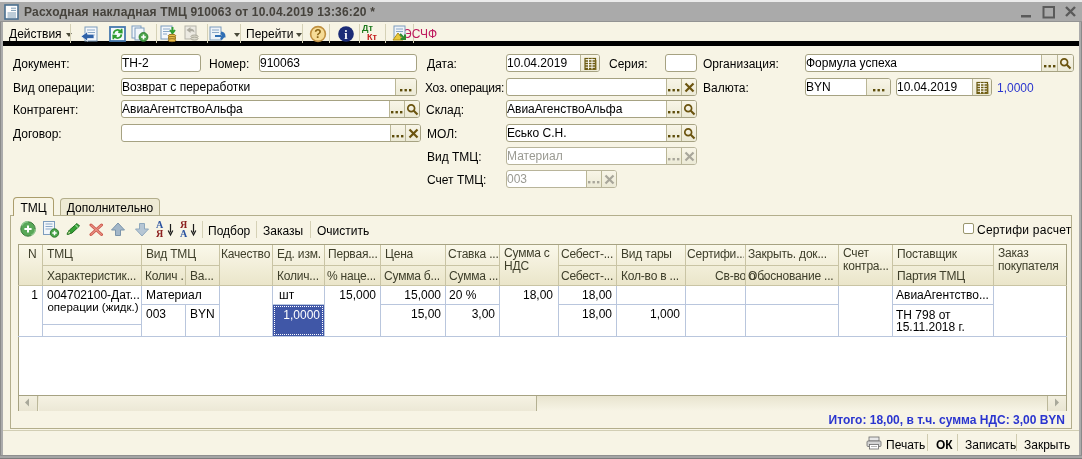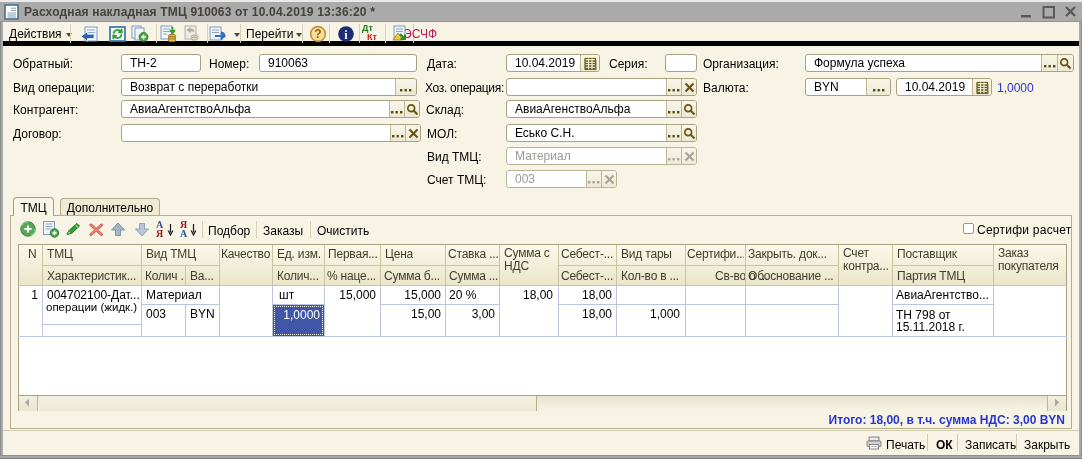--- a/index.html
+++ b/index.html
@@ -11,35 +11,35 @@
 #rborder { right:0; top:22px; width:3px; height:433px; background:#ababab; border-right:1px solid #8a8a8a;}
 #bborder { left:0; top:455px; width:1082px; height:4px; background:#a5a5a5; border-top:1px solid #8f8f8f; border-bottom:1px solid #7d7d7d;}
 #title { left:24px; top:5px; font-weight:bold; font-size:12px; color:#45423c; letter-spacing:0.18px; }
 
 #toolbar { left:3px; top:22px; width:1076px; height:24px; background:#f7f4e5; border-bottom:5px solid #000000; }
 .tsep { position:absolute; top:2px; width:1px; height:19px; background:#d5d1b6; }
 .tbtext { position:absolute; top:5px; font-size:12px; color:#000; }
 .arr { display:inline-block; width:0; height:0; border-left:3.5px solid transparent; border-right:3.5px solid transparent; border-top:4px solid #4a4a3a; vertical-align:middle; margin-left:5px; margin-bottom:1px;}
 
 .lbl { position:absolute; font-size:12px; color:#000; }
-.inp { position:absolute; height:18px; background:#fff; border:1px solid #a6a282; border-radius:3px; font-size:12px; line-height:16px; padding-left:8px; white-space:nowrap; overflow:hidden;}
+.inp { position:absolute; height:18px; background:#fff; border:1px solid #a6a282; border-radius:3px; font-size:12px; line-height:16px; padding-left:0; white-space:nowrap; overflow:hidden;}
 .dis2 { color:#9a9a92; border-color:#b8b49a !important; }
 .seg { position:absolute; top:0; bottom:0; border-left:1px solid #bab696; background:linear-gradient(#f8f5e7,#ecead6); display:flex; align-items:center; justify-content:center; }
 .seg svg { display:block; }
 .segd { align-items:flex-end !important; } .segd svg { margin-bottom:3px; }
 
 .tab { position:absolute; border:1px solid #aba67e; border-bottom:none; border-radius:4px 4px 0 0; text-align:center; font-size:12px; }
 #panel { left:10px; top:215px; width:1062px; height:214px; border:1px solid #b3ae8c; background:#f7f4e5; }
 
 .hdrcell { position:absolute; color:#3e3e2a; font-size:12px; overflow:hidden; white-space:nowrap; letter-spacing:-0.2px; }
 .v { position:absolute; width:1px; background:#c9c4a4; }
 .h { position:absolute; height:1px; background:#c9c4a4; }
 .gv { position:absolute; width:1px; background:#b9c6dd; }
 .gh { position:absolute; height:1px; background:#b9c6dd; }
-.cell { position:absolute; font-size:12px; color:#000; white-space:nowrap; }
+.cell { position:absolute; font-size:12px; color:#000; white-space:nowrap;text-align:center; }
 .num { text-align:right; }
 </style></head>
 <body>
 
 <div class="abs" id="titlebar"></div>
 <div class="abs" id="lborder"></div>
 <div class="abs" id="rborder"></div>
 <div class="abs" id="bborder"></div>
 <svg class="abs" style="left:4px;top:4px" width="15" height="16">
  <rect x="1" y="1" width="13" height="14" fill="#fdfdfd" stroke="#4a7090" stroke-width="1.6"></rect>
@@ -136,21 +136,21 @@
 
  <svg class="abs" style="left:388px;top:3px" width="20" height="18">
   <rect x="3" y="1" width="11" height="12" fill="#eef3f8" stroke="#7d9cbd"></rect>
   <line x1="5" y1="4" x2="12" y2="4" stroke="#8aa8c8"></line>
       <line x1="5" y1="6.5" x2="12" y2="6.5" stroke="#8aa8c8"></line>
   <path d="M2 15 L7 8 L12 15 Z" fill="#e8c83c" stroke="#b09018"></path>
   <path d="M9 9 L14 14 M14 9.5 L14 14 L9.5 14" stroke="#2e8a2e" stroke-width="2" fill="none"></path>
  </svg>
 </div>
 
-<div class="lbl" style="left:13px;top:57px">Обратный:</div>
+<div class="lbl" style="left:13px;top:57px">Документ:</div>
 <div class="inp" style="left:121px;top:54px;width:80px">ТН-2</div>
 <div class="lbl" style="left:209px;top:57px">Номер:</div>
 <div class="inp" style="left:259px;top:54px;width:158px">910063</div>
 <div class="lbl" style="left:427px;top:57px">Дата:</div>
 <div class="inp" style="left:506px;top:54px;width:94px">10.04.2019<span class="seg" style="right:0;width:19px">
       <svg width="13" height="13">
         <rect x="1" y="1.5" width="10.5" height="11" fill="#fbfaf0" stroke="#6b5a10" stroke-width="1.2"></rect>
         <path d="M1 4 H11.5 M1 6.5 H11.5 M1 9 H11.5 M1 11.5 H11.5" stroke="#6b5a10" stroke-width="1.4"></path>
         <path d="M4.5 1.5 V12.5 M8 1.5 V12.5" stroke="#fbfaf0" stroke-width="1"></path>
         <path d="M12 3 L12 13 L3 13" stroke="#8a7930" stroke-width="0.8" fill="none"></path>

